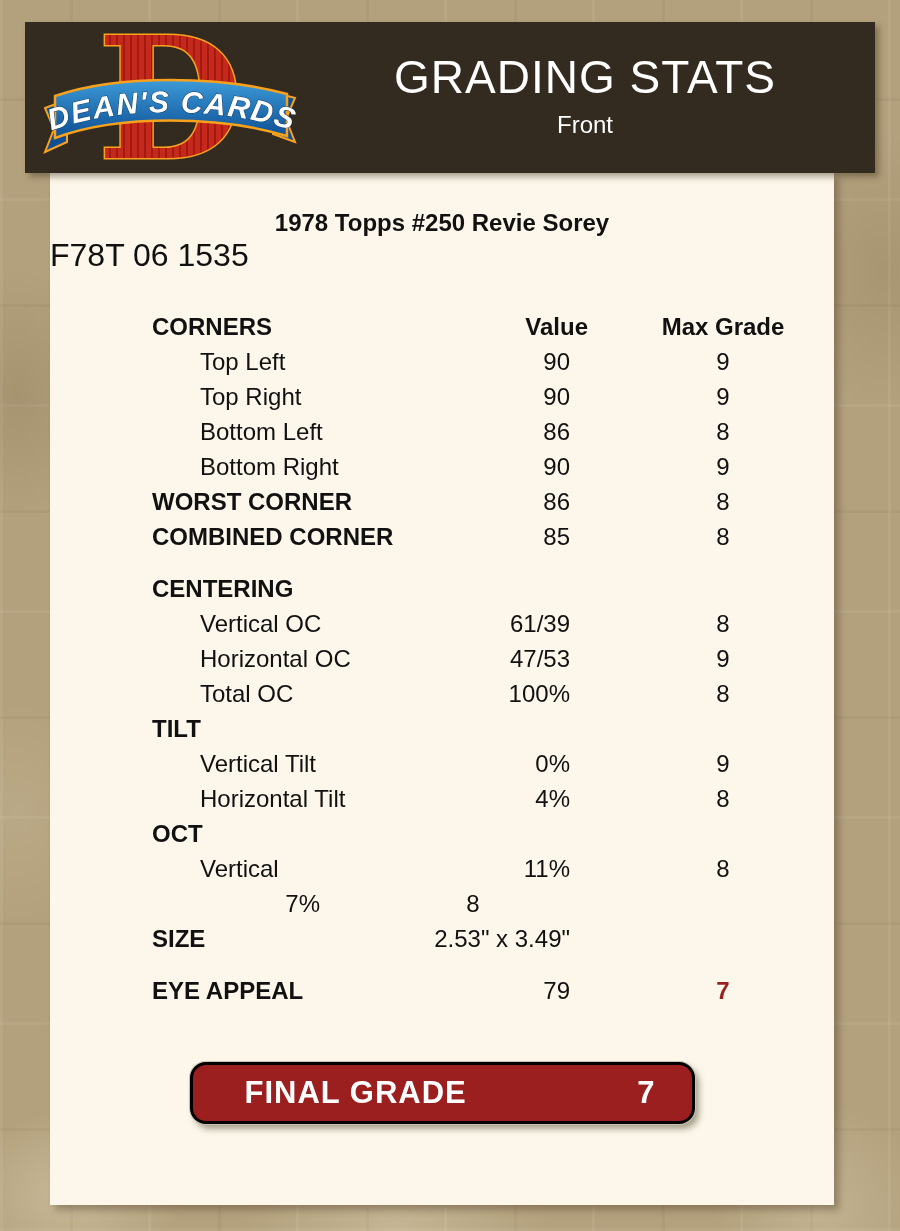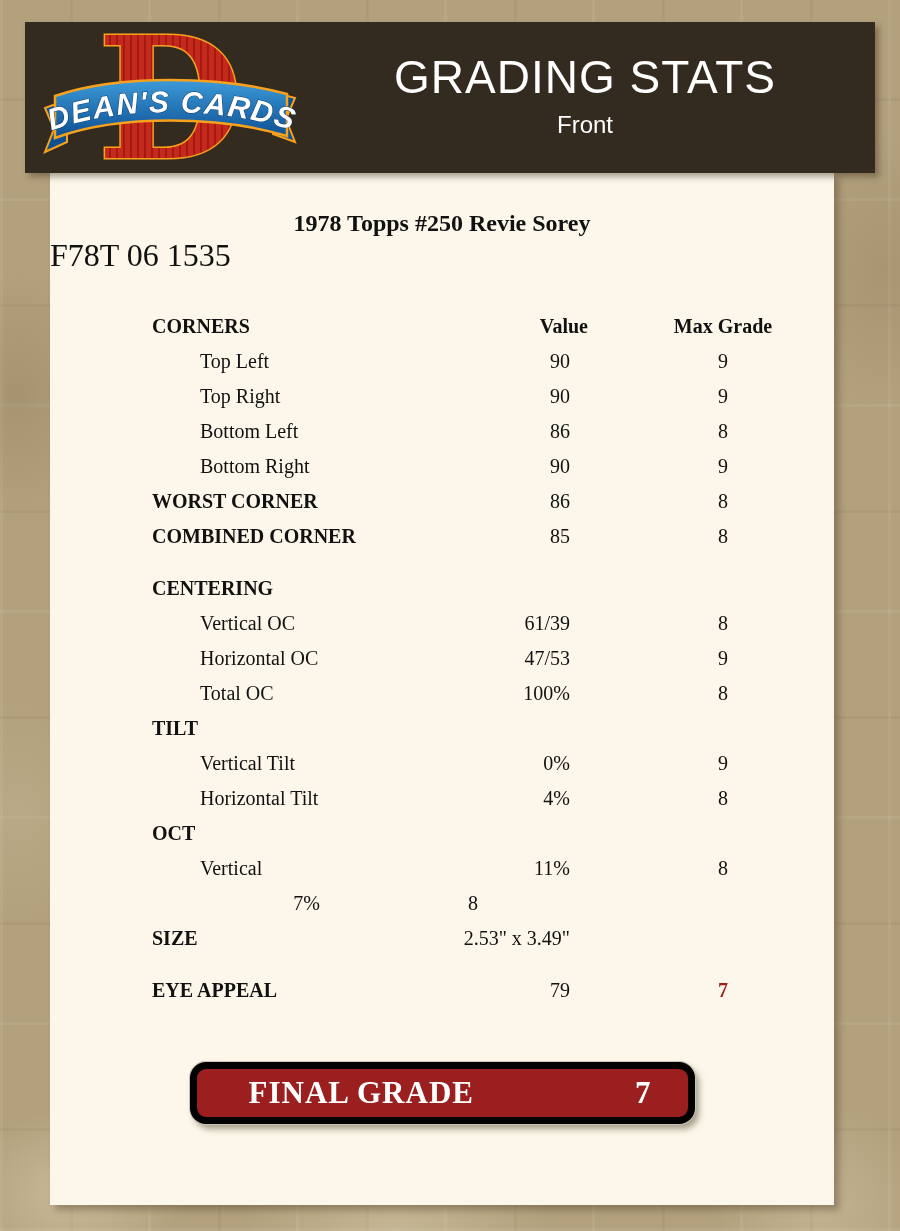--- a/index.html
+++ b/index.html
@@ -35,39 +35,38 @@
     display:flex;flex-direction:column;align-items:center;justify-content:center;
     color:#fff;text-align:left;
   }
   .header-title{font-size:46px;line-height:54px;letter-spacing:1px;}
   .header-subtitle{font-size:24px;line-height:42px;}
   .panel{
     position:absolute;left:50px;top:173px;width:784px;height:1032px;z-index:1;
     background:var(--panel-bg,#fcf7ea);
     box-shadow:5px 5px 7px rgba(70,55,35,.38);
     color:#111;
-    font-family:Liberation Serif, serif;
   }
   .card-title{margin-top:34px;text-align:center;font-size:24px;font-weight:bold;line-height:32px;}
   .card-serial{text-align:left;font-size:32px;line-height:32px;}
-  .stats-table{margin:38px 0 12px 102px;font-size:20px;}
+  .stats-table{margin:38px 0 12px 102px;font-size:24px;}
   .t-row{display:flex;height:35px;line-height:35px;align-items:baseline;}
   .t-row.gap{margin-top:17px;}
   .c-label{width:250px;white-space:nowrap;}
   .c-label.indent{padding-left:48px;width:202px;}
   .bold{font-weight:bold;}
   .c-value{width:168px;text-align:right;white-space:nowrap;}
   .t-head .c-value{transform:translateX(18px);}
   .c-max{width:150px;margin-left:78px;text-align:center;white-space:nowrap;}
   .c-max.red{color:var(--accent-red,#9b1f1e);font-weight:bold;}
   .t-head .c-max{font-weight:bold;}
   .final-grade{
     width:505px;height:62px;margin:54px auto 0;box-sizing:border-box;
     background:var(--accent-red,#9b1f1e);
-    border:7px solid #000000;border-radius:16px;
+    border:3px solid #000000;border-radius:16px;
     box-shadow:0 0 0 1px #c9c2b2, 4px 5px 6px rgba(95,85,62,.55);
     display:flex;align-items:center;justify-content:space-between;
     padding:0 36px 0 52px;color:#fff;font-size:31px;font-weight:bold;letter-spacing:1px;
   }
 </style>
 </head>
 <body>
 
 <div class="bg-collage"></div>
 

